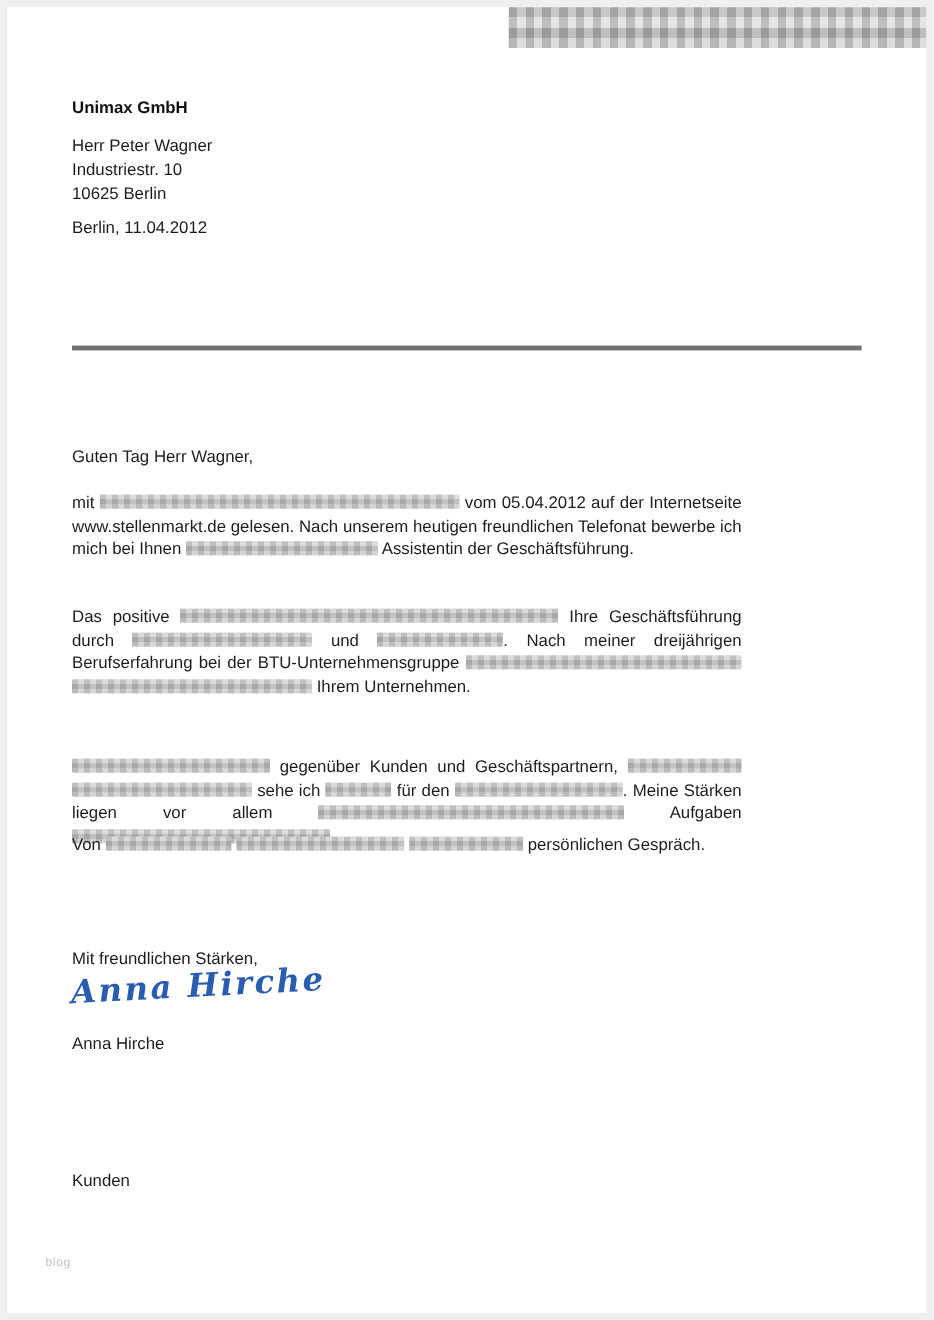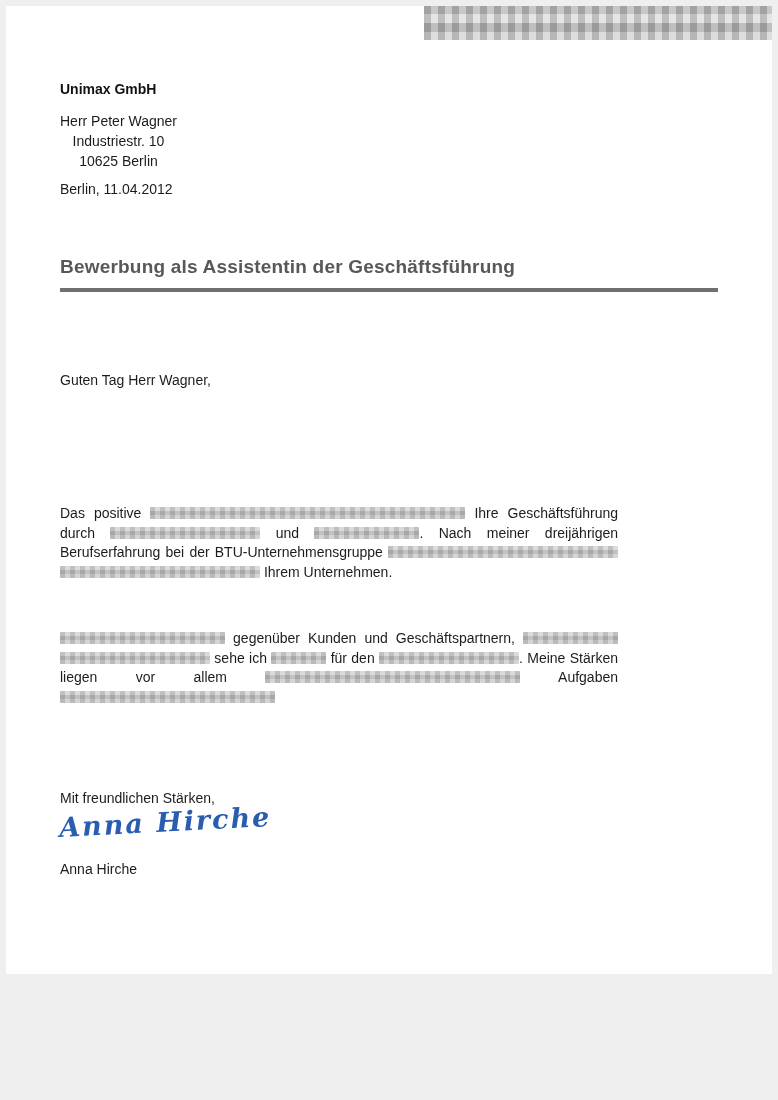--- a/index.html
+++ b/index.html
@@ -3,39 +3,39 @@
 <meta charset="utf-8">
 <style>
   html, body { margin: 0; padding: 0; }
   body {
     background: #efefef;
     font-family: "Liberation Sans", sans-serif;
   }
   .page {
     position: relative;
     width: 766px;
-    height: 968px;
+    height: 1088px;
     margin: 6px auto;
     background: #ffffff;
     overflow: hidden;
   }
   .abs { position: absolute; left: 54px; }
   .body-text {
     font-size: 14px;
     line-height: 19.5px;
     color: #1c1c1c;
     text-align: right;
   }
   .para {
     width: 558px;
     text-align: justify;
     margin: 0;
   }
   .company { font-weight: bold; font-size: 14px; color: #111; }
-  .addr-line { font-size: 14px; line-height: 20px; color: #1c1c1c; text-align: center; }
+  .addr-line { font-size: 14px; line-height: 20px; color: #1c1c1c; }
   .subject {
     font-size: 19px;
     font-weight: bold;
     color: #58585a;
     letter-spacing: 0.2px;
   }
   .subject-rule {
     position: absolute;
     left: 54px;
     width: 658px;
@@ -92,25 +92,31 @@
   <div class="abs company" style="top:75px">Unimax GmbH</div>
 
   <div class="abs" style="top:105px">
     <div class="addr-line">Herr Peter Wagner</div>
     <div class="addr-line">Industriestr. 10</div>
     <div class="addr-line">10625 Berlin</div>
   </div>
 
   <div class="abs body-text" style="top:174px">Berlin, 11.04.2012</div>
 
-  <div class="abs subject" style="top:250px">Bewerbung als Assistentin der Geschäftsführung</div>
   <div class="subject-rule" style="top:282px"></div>
 
   <div class="abs body-text" style="top:365px">Guten Tag Herr Wagner,</div>
 
+  <p class="abs body-text para" style="top:403px">
+    <span>mit</span>
+    <span class="redact" style="width:300px"></span>
+    <span>vom 05.04.2012 auf der Internetseite www.stellenmarkt.de gelesen. Nach unserem heutigen freundlichen Telefonat bewerbe ich mich bei Ihnen</span>
+    <span class="redact" style="width:160px"></span>
+    <span>Assistentin der Geschäftsführung.</span>
+  </p>
 
   <p class="abs body-text para" style="top:498px">
     <span>Das positive</span>
     <span class="redact" style="width:315px"></span>
     <span>Ihre Geschäftsführung durch</span>
     <span class="redact" style="width:150px"></span>
     <span>und</span>
     <span class="redact" style="width:105px"></span><span>. Nach meiner dreijährigen Berufserfahrung bei der BTU-Unternehmensgruppe</span>
     <span class="redact" style="width:230px"></span>
     <span class="redact" style="width:200px"></span>
@@ -124,20 +130,27 @@
     <span class="redact" style="width:150px"></span>
     <span>sehe ich</span>
     <span class="redact" style="width:55px"></span>
     <span>für den</span>
     <span class="redact" style="width:140px"></span><span>. Meine Stärken liegen vor allem</span>
     <span class="redact" style="width:255px"></span>
     <span>Aufgaben</span>
     <span class="redact" style="width:215px"></span>
   </p>
 
+  <p class="abs body-text para" style="top:688px">
+    <span>Von</span>
+    <span class="redact" style="width:105px"></span>
+    <span class="redact" style="width:140px"></span>
+    <span class="redact" style="width:95px"></span>
+    <span>persönlichen Gespräch.</span>
+  </p>
 
   <div class="abs body-text" style="top:783px">Mit freundlichen Stärken,</div>
 
   <div class="abs signature" style="top:806px">Anna Hirche</div>
 
   <div class="abs body-text" style="top:854px">Anna Hirche</div>
 
   <div class="abs body-text" style="top:968px">Kunden</div>
 
   <div class="watermark" style="top:1041px">blog</div>

